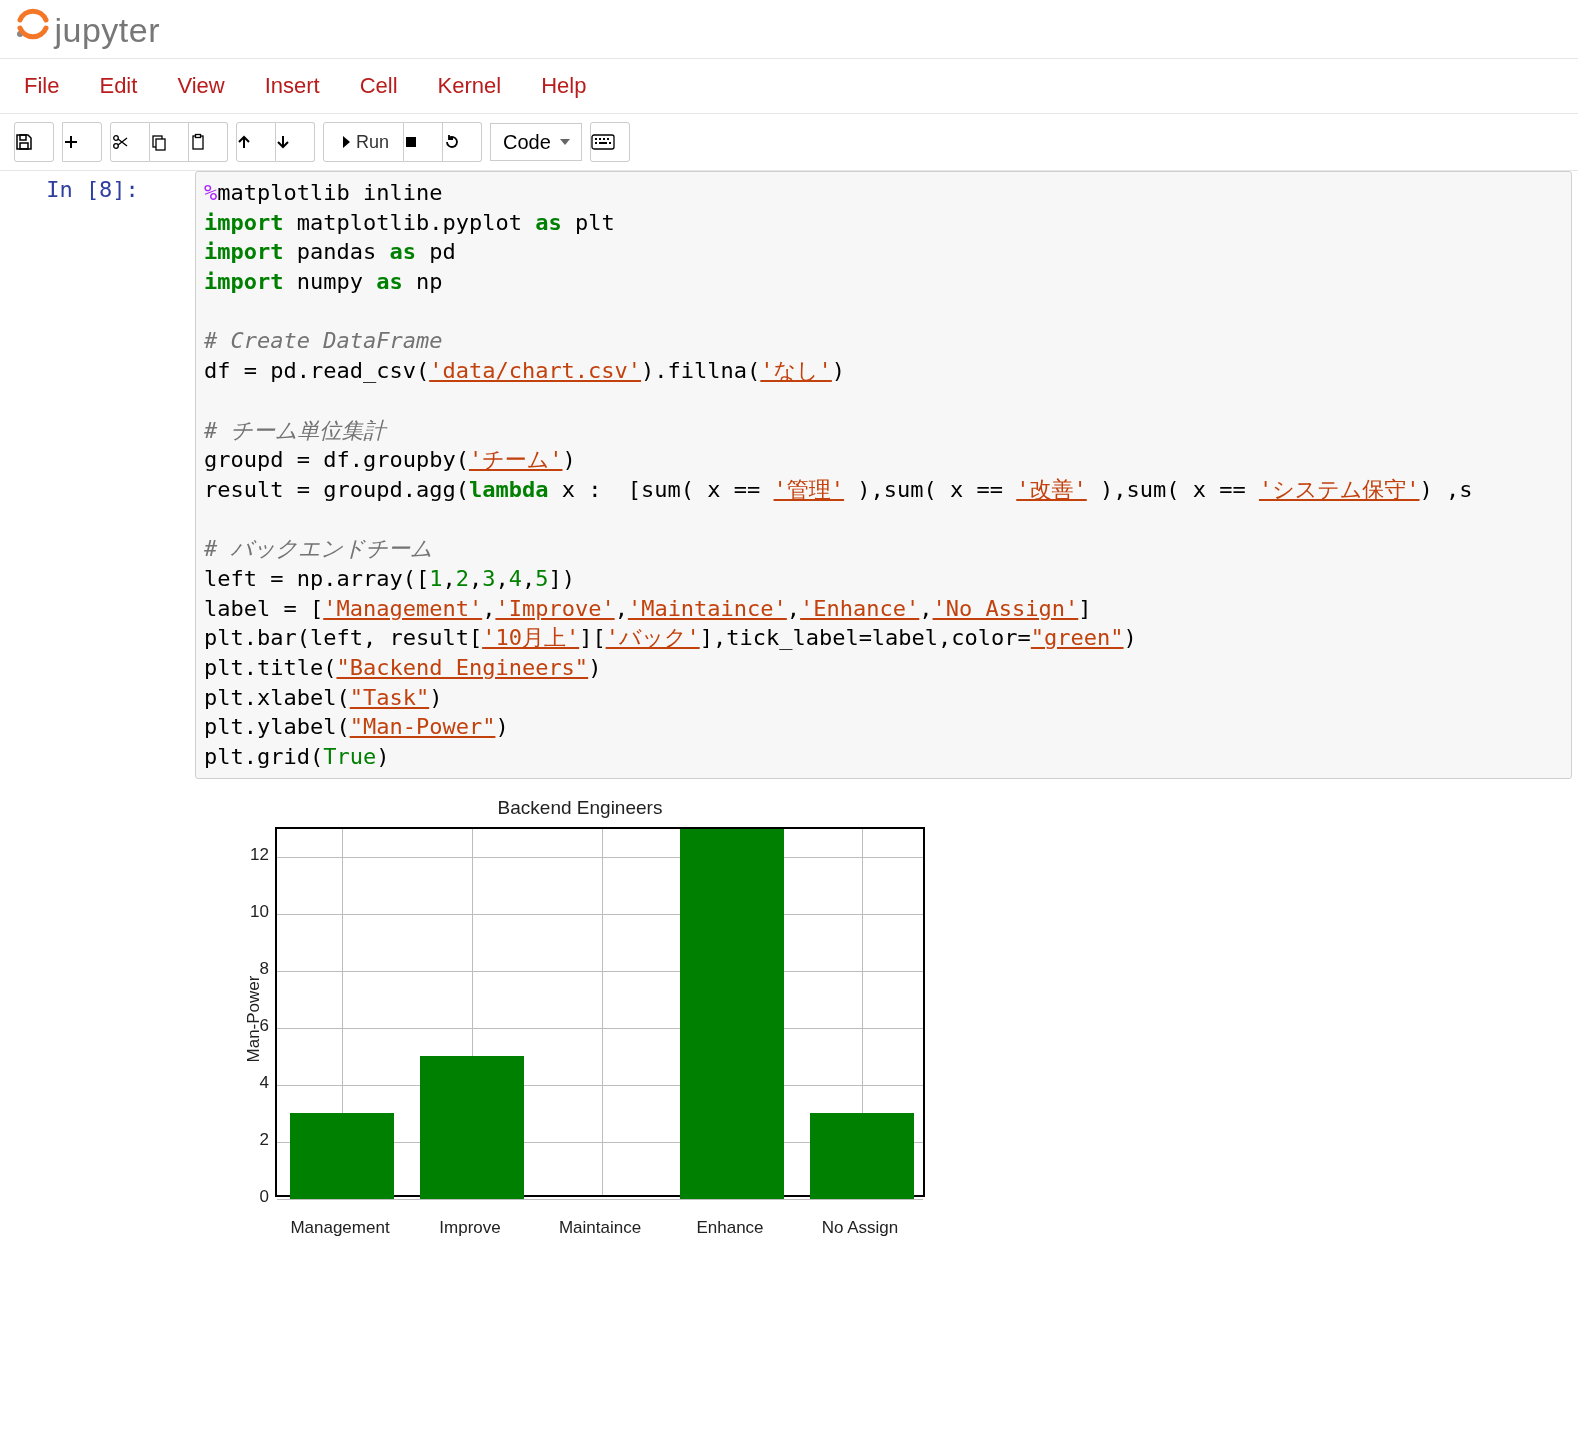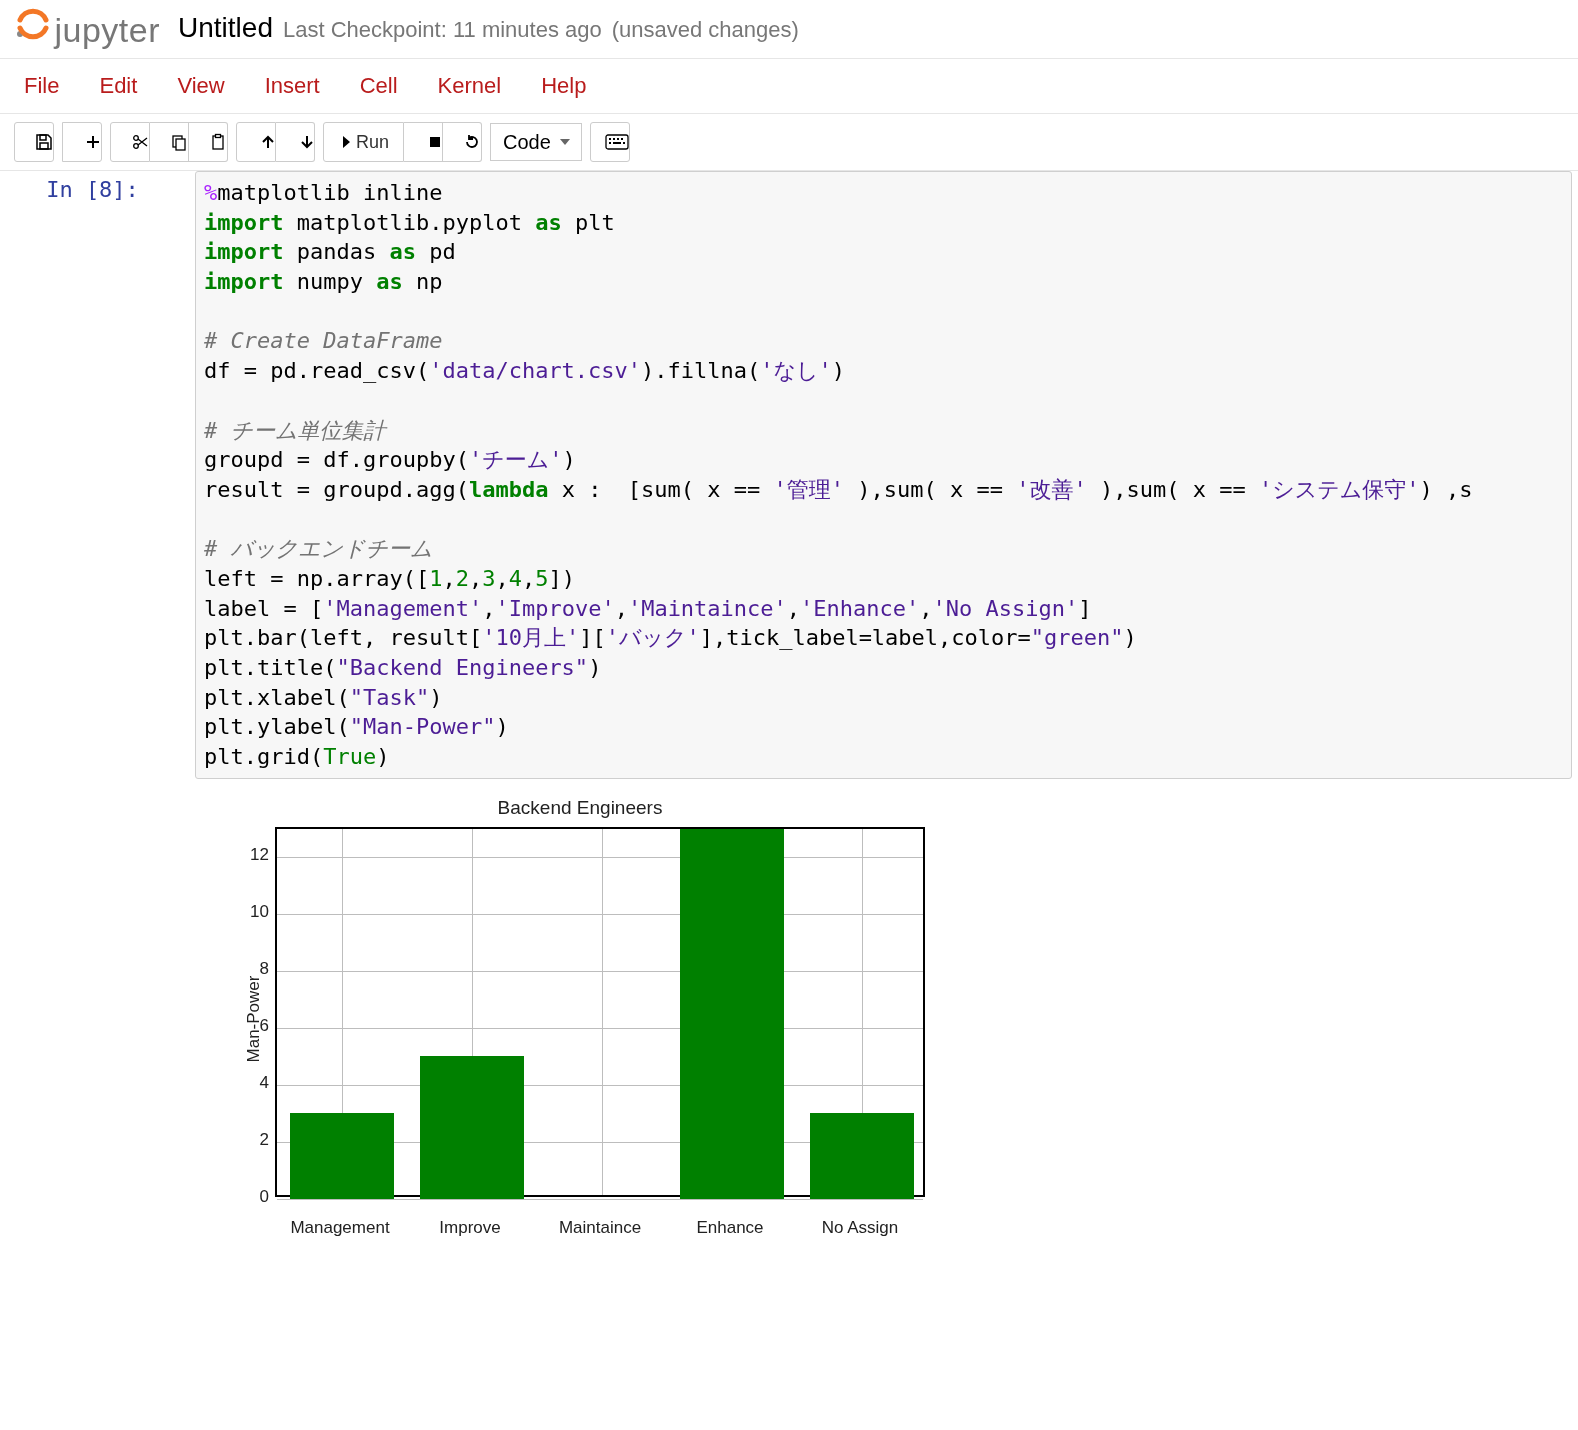--- a/index.html
+++ b/index.html
@@ -8,39 +8,39 @@
   #logo .jtext{font-size:34px;color:#777;letter-spacing:.5px;}
   #title-area{display:flex;align-items:baseline;gap:10px;flex-wrap:wrap;}
   #notebook-name{font-size:28px;color:#000;}
   #checkpoint{font-size:22px;color:#777;}
   #unsaved{font-size:22px;color:#777;}
   #menubar{border-top:1px solid #e6e6e6;border-bottom:1px solid #e6e6e6;padding:0 14px;}
   #menubar ul{list-style:none;display:flex;gap:40px;margin:0;padding:14px 10px;}
   #menubar li{font-size:22px;color:#b91c1c;cursor:pointer;}
   #toolbar{border-bottom:1px solid #e6e6e6;padding:8px 14px;display:flex;gap:8px;align-items:center;}
   .btn-group{display:flex;}
-  .tbtn{border:1px solid #ccc;background:#fff;min-width:38px;height:38px;display:flex;align-items:center;justify-content:flex-end;font-size:18px;border-radius:3px;cursor:pointer;}
+  .tbtn{border:1px solid #ccc;background:#fff;min-width:38px;height:38px;display:flex;align-items:center;justify-content:space-between;font-size:18px;border-radius:3px;cursor:pointer;}
   .btn-group .tbtn{border-radius:0;}
   .btn-group .tbtn:first-child{border-radius:3px 0 0 3px;}
   .btn-group .tbtn:last-child{border-radius:0 3px 3px 0;}
   .btn-group .tbtn + .tbtn{border-left:none;}
   .run-btn{padding:0 14px;font-size:18px;gap:6px;}
   .sel{border:1px solid #ccc;border-radius:0;height:38px;padding:0 30px 0 12px;font-size:20px;appearance:none;background:#fff;position:relative;}
   .sel-wrap{position:relative;}
   .sel-wrap::after{content:"";position:absolute;right:12px;top:50%;transform:translateY(-50%);width:0;height:0;border-left:5px solid transparent;border-right:5px solid transparent;border-top:6px solid #666;}
   .sel-wrap::before{content:"";position:absolute;right:12px;top:30%;width:0;height:0;border-left:5px solid transparent;border-right:5px solid transparent;border-bottom:6px solid #666;}
 
   #notebook{padding:0 0 40px 0;}
   .cell{display:flex;}
   .prompt{width:195px;text-align:center;padding:6px 10px 0 0;font-family:Menlo,Consolas,monospace;color:#303F9F;font-size:22px;white-space:pre;box-sizing:border-box;}
   .input_area{flex:1;border:1px solid #cfcfcf;background:#f7f7f7;border-radius:3px;padding:6px 8px;overflow:auto;margin-right:6px;}
   pre.code{margin:0;font-family:Menlo,Consolas,monospace;font-size:22px;line-height:1.35;white-space:pre;color:#000;}
   .c-mag{color:#AA22FF;}
   .c-grn{color:#008000;font-weight:bold;}
-  .c-red{color:#4c1d95;}
+  .c-red{color:#c2410c;text-decoration:underline;}
   .c-blu{color:#737373;font-style:italic;}
   .c-num{color:#008000;}
   .c-bool{color:#008000;font-weight:normal;}
 
   .output{margin-left:195px;margin-top:18px;}
   .chart{position:relative;width:730px;height:445px;margin-left:20px;}
   .chart-title{position:absolute;left:0;right:0;top:0;text-align:center;font-size:19px;color:#222;}
   .ylabel{position:absolute;left:0;top:50%;transform:translate(-4px,-50%) rotate(-90deg);transform-origin:center;font-size:17px;color:#222;}
   .plot-area{position:absolute;left:60px;top:30px;width:650px;height:370px;border:2px solid #000;background:#fff;box-sizing:border-box;}
   .grid-h{position:absolute;left:0;right:0;border-top:1px solid #bdbdbd;}
@@ -54,25 +54,20 @@
 <body>
 
 <div id="header">
   <span id="logo">
     <svg width="36" height="36" viewBox="0 0 36 36">
       <circle cx="6" cy="28" r="3" fill="#888"></circle>
       <path d="M6 14 A14 14 0 0 1 32 14" stroke="#F37726" stroke-width="5" fill="none" stroke-linecap="round"></path>
       <path d="M6 22 A14 14 0 0 0 32 22" stroke="#F37726" stroke-width="5" fill="none" stroke-linecap="round"></path>
     </svg>
     <span class="jtext">jupyter</span>
-  </span>
-  <span id="title-area">
-    <span id="notebook-name">Untitled</span>
-    <span id="checkpoint">Last Checkpoint: 11 minutes ago</span>
-    <span id="unsaved">(unsaved changes)</span>
   </span>
 </div>
 
 <div id="menubar">
   <ul>
     <li>File</li>
     <li>Edit</li>
     <li>View</li>
     <li>Insert</li>
     <li>Cell</li>

